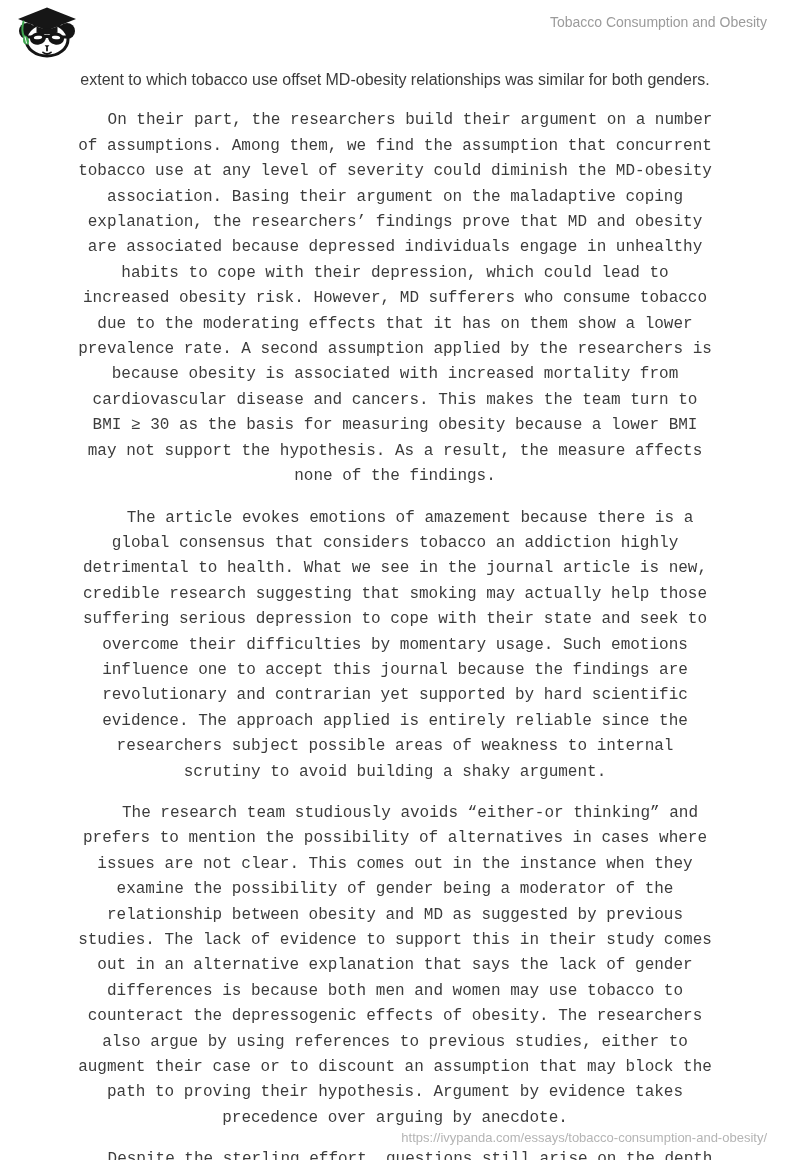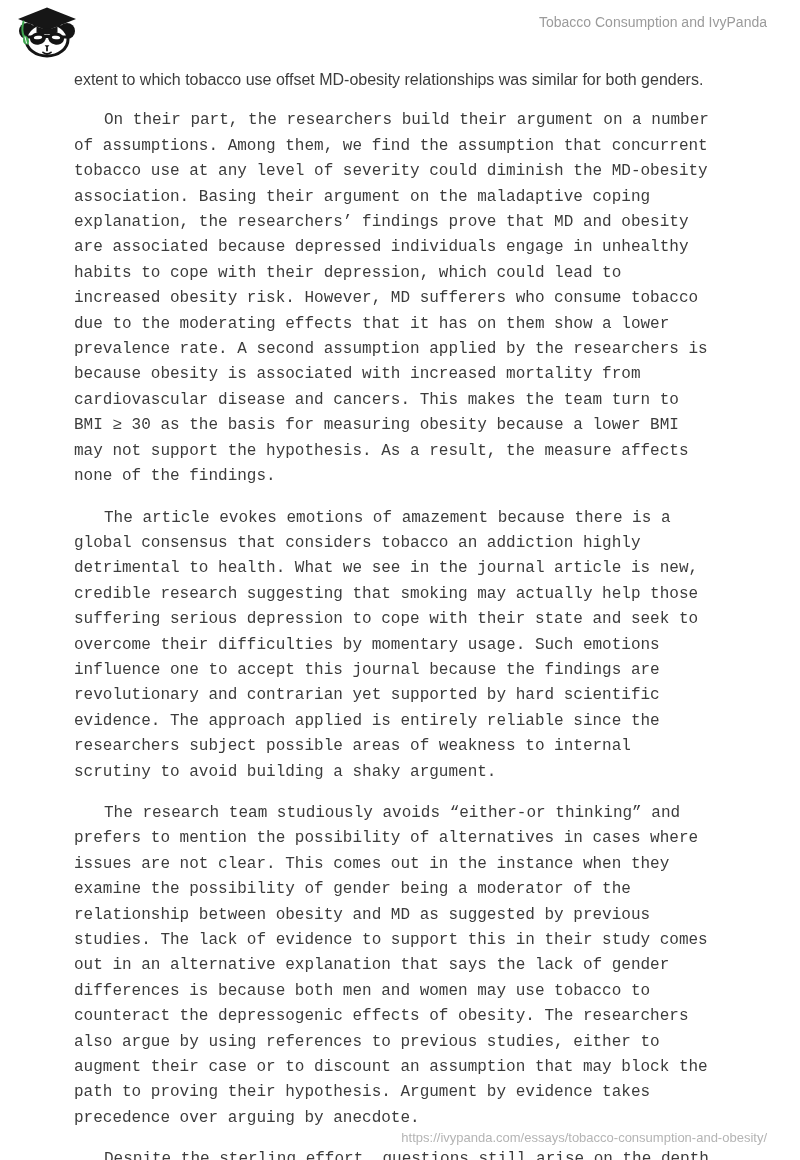--- a/index.html
+++ b/index.html
@@ -56,21 +56,21 @@
   .content {
     position: absolute;
     left: 74px;
     top: 67px;
     width: 650px;
     font-size: 16px;
     line-height: 25.4px;
     color: #3c3c3c;
     text-align: left;
   }
-  .content p { margin: 0 8px 16px 0; }
+  .content p { margin: 0 8px 16px 0; text-align: center; }
   .content p.indent { text-indent: 30px; font-family: Liberation Mono, monospace; }
   
   .footer-url {
     position: absolute;
     right: 33px;
     top: 1130px;
     font-size: 13px;
     color: #b4b4b4;
     text-decoration: none;
     white-space: nowrap;
@@ -103,21 +103,21 @@
       <path d="M30.6 39.2 h4.8 l-2.4 2.8 z" fill="#141414"></path>
       <path d="M33 42 v2.6 M29 46.4 q4 3.2 8 0" stroke="#141414" stroke-width="1.8" fill="none" stroke-linecap="round"></path>
 
       <polygon points="33,1.5 62,13 33,24.5 4,13" fill="#161616"></polygon>
       <path d="M22.5 20.5 q10.5 4.5 21 0 l0 6 q-10.5 4 -21 0 z" fill="#161616"></path>
 
       <path d="M9.5 15.5 q-2.5 9 0.5 15.5" stroke="#3da54d" stroke-width="2" fill="none" stroke-linecap="round"></path>
       <path d="M10 29 q6.5 1.5 4.5 9.5 q-8 1 -4.5 -9.5 z" fill="#3da54d"></path>
       <path d="M11 31 l1.5 6" stroke="#ffffff" stroke-width="1" stroke-linecap="round"></path>
     </svg>
-    <div class="doc-title">Tobacco Consumption and IvyPanda</div>
+    <div class="doc-title">Tobacco Consumption and Obesity</div>
   </div>
 
   <div class="content">
     <p>extent to which tobacco use offset MD-obesity relationships was similar for both genders.</p>
     <p class="indent">On their part, the researchers build their argument on a number of assumptions. Among them, we find the assumption that concurrent tobacco use at any level of severity could diminish the MD-obesity association. Basing their argument on the maladaptive coping explanation, the researchers’ findings prove that MD and obesity are associated because depressed individuals engage in unhealthy habits to cope with their depression, which could lead to increased obesity risk. However, MD sufferers who consume tobacco due to the moderating effects that it has on them show a lower prevalence rate. A second assumption applied by the researchers is because obesity is associated with increased mortality from cardiovascular disease and cancers. This makes the team turn to BMI ≥ 30 as the basis for measuring obesity because a lower BMI may not support the hypothesis. As a result, the measure affects none of the findings.</p>
     <p class="indent">The article evokes emotions of amazement because there is a global consensus that considers tobacco an addiction highly detrimental to health. What we see in the journal article is new, credible research suggesting that smoking may actually help those suffering serious depression to cope with their state and seek to overcome their difficulties by momentary usage. Such emotions influence one to accept this journal because the findings are revolutionary and contrarian yet supported by hard scientific evidence. The approach applied is entirely reliable since the researchers subject possible areas of weakness to internal scrutiny to avoid building a shaky argument.</p>
     <p class="indent">The research team studiously avoids “either-or thinking” and prefers to mention the possibility of alternatives in cases where issues are not clear. This comes out in the instance when they examine the possibility of gender being a moderator of the relationship between obesity and MD as suggested by previous studies. The lack of evidence to support this in their study comes out in an alternative explanation that says the lack of gender differences is because both men and women may use tobacco to counteract the depressogenic effects of obesity. The researchers also argue by using references to previous studies, either to augment their case or to discount an assumption that may block the path to proving their hypothesis. Argument by evidence takes precedence over arguing by anecdote.</p>
     <p class="indent">Despite the sterling effort, questions still arise on the depth of the study. For example, what is the long-term effect of tobacco use on MD sufferers and does this leads to a cure of the depressive state? Does the use of tobacco only have a fleeting positive effect in the short-term or is there a possibility that it becomes a potential therapy system for sufferers. If the latter case is true, does the use of tobacco among</p>
   </div>
 

